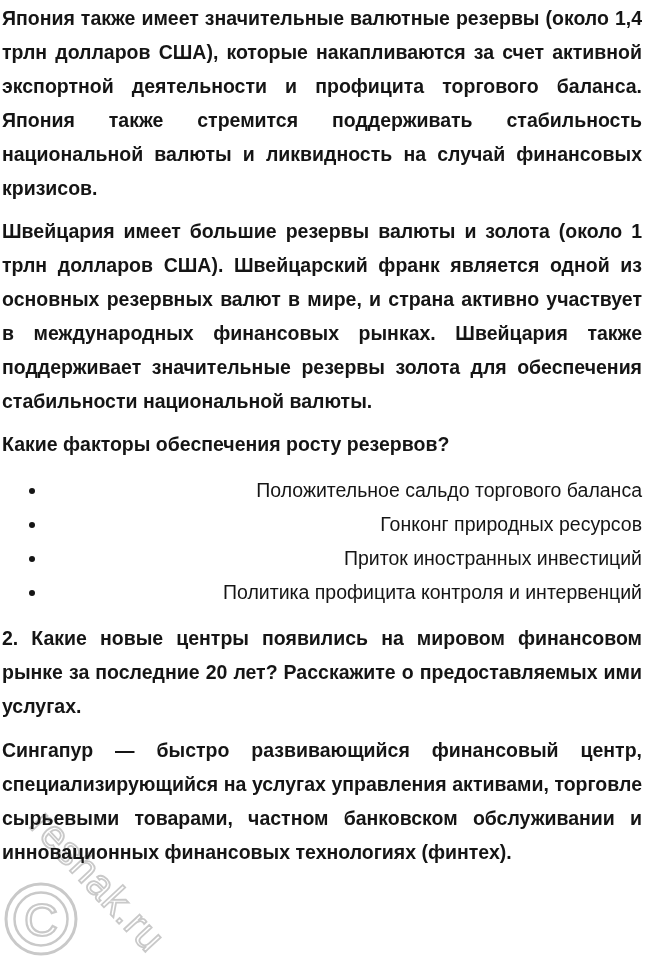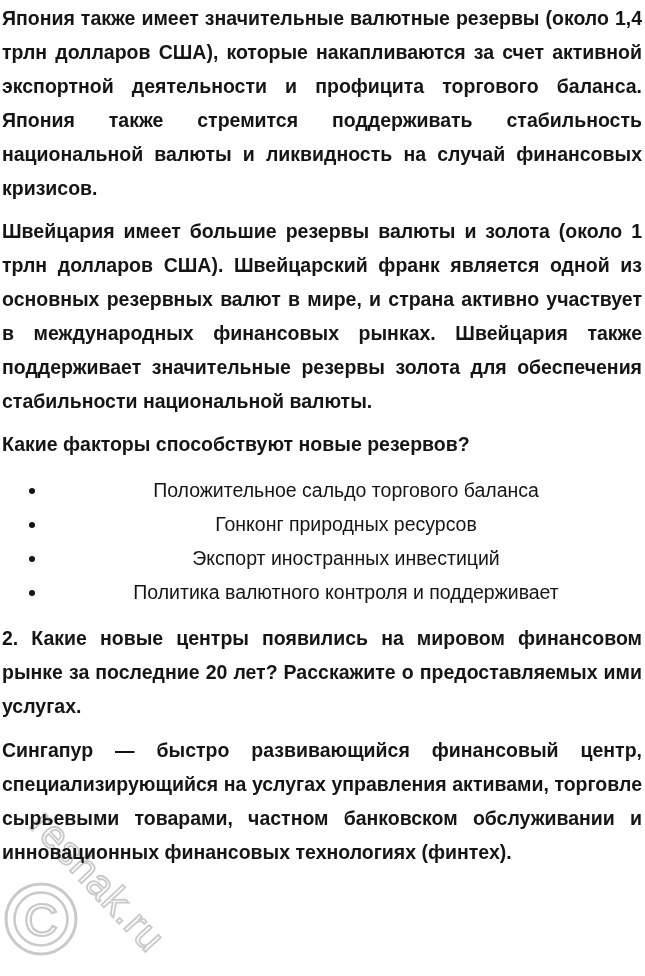--- a/index.html
+++ b/index.html
@@ -44,21 +44,21 @@
 
   ul.factors {
     margin: 0 0 10px 0;
     padding: 0 0 0 46px;
     list-style: disc outside;
   }
 
   ul.factors li {
     padding-left: 2px;
     line-height: 34px;
-    text-align: center;
+    text-align: right;
   }
 
   
   .watermark {
     position: absolute;
     left: -6px;
     top: 796px;
     z-index: 0;
     pointer-events: none;
   }
@@ -82,27 +82,27 @@
       </g>
     </svg>
   </div>
 
   <div class="content">
 
     <p class="para">Япония также имеет значительные валютные резервы (около 1,4 трлн долларов США), которые накапливаются за счет активной экспортной деятельности и профицита торгового баланса. Япония также стремится поддерживать стабильность национальной валюты и ликвидность на случай финансовых кризисов.</p>
 
     <p class="para">Швейцария имеет большие резервы валюты и золота (около 1 трлн долларов США). Швейцарский франк является одной из основных резервных валют в мире, и страна активно участвует в международных финансовых рынках. Швейцария также поддерживает значительные резервы золота для обеспечения стабильности национальной валюты.</p>
 
-    <div class="heading">Какие факторы способствуют новые резервов?</div>
+    <div class="heading">Какие факторы обеспечения росту резервов?</div>
 
     <ul class="factors">
       <li>Положительное сальдо торгового баланса</li>
       <li>Гонконг природных ресурсов</li>
-      <li>Экспорт иностранных инвестиций</li>
-      <li>Политика валютного контроля и поддерживает</li>
+      <li>Приток иностранных инвестиций</li>
+      <li>Политика профицита контроля и интервенций</li>
     </ul>
 
     <div class="heading justified">2. Какие новые центры появились на мировом финансовом рынке за последние 20 лет? Расскажите о предоставляемых ими услугах.</div>
 
 
     <p class="para">Сингапур — быстро развивающийся финансовый центр, специализирующийся на услугах управления активами, торговле сырьевыми товарами, частном банковском обслуживании и инновационных финансовых технологиях (финтех).</p>
 
   </div>
 </div>
 

